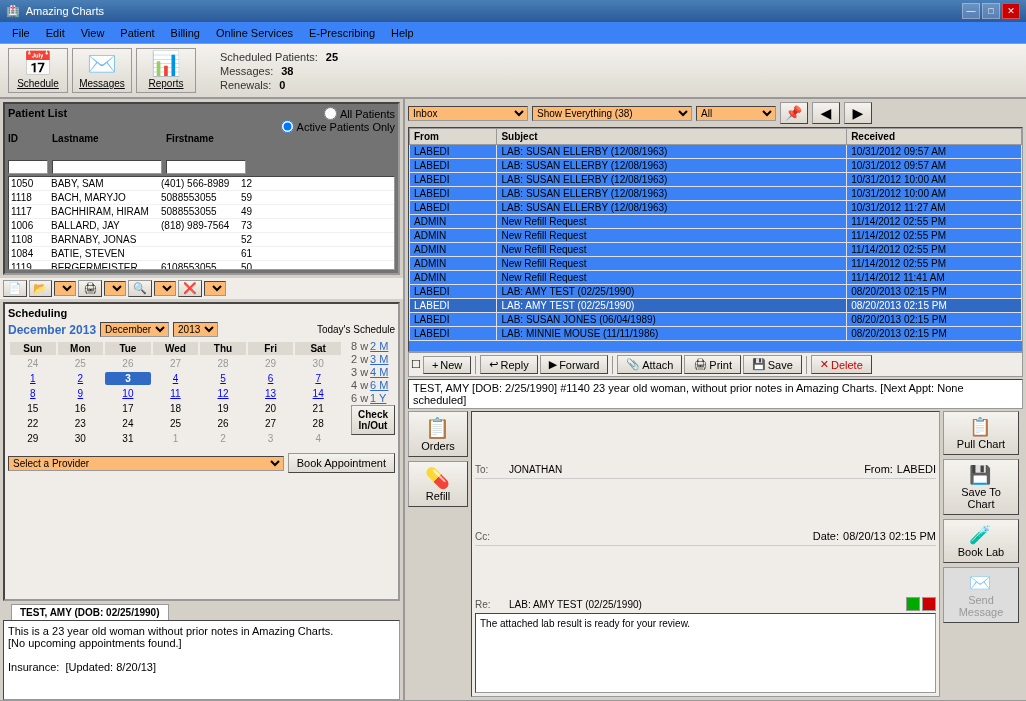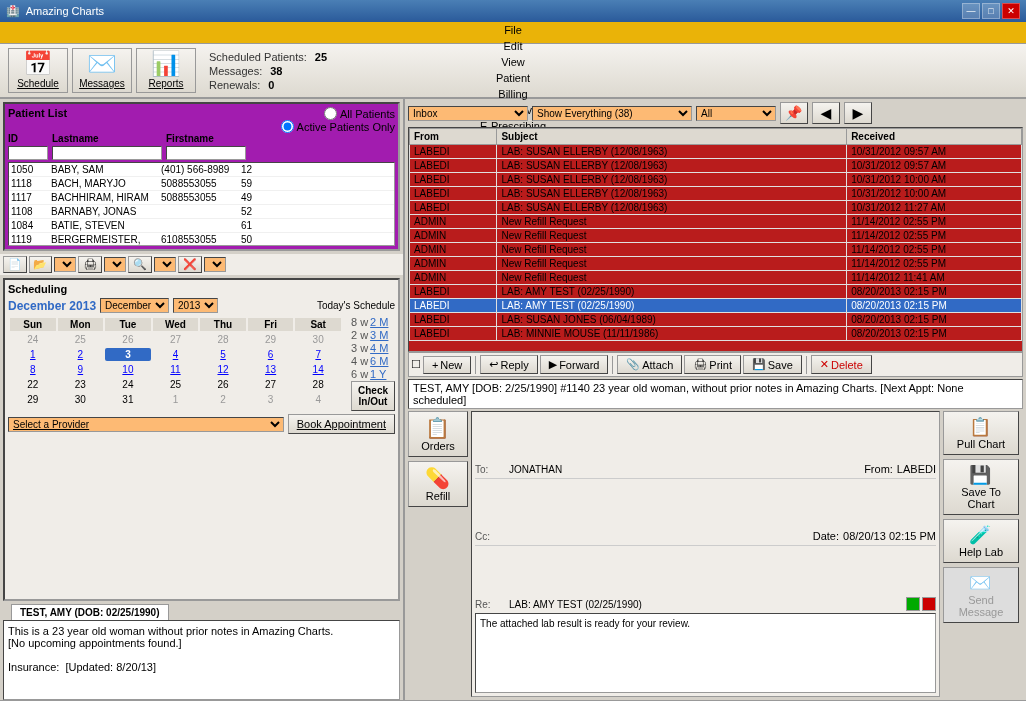--- a/index.html
+++ b/index.html
@@ -6,54 +6,54 @@
     body { background: #d4d0c8; width: 1026px; height: 701px; overflow: hidden; }
     
     
     .title-bar { background: linear-gradient(to bottom, #4a7fb5, #2a5a9a); color: white; height: 22px; display: flex; align-items: center; padding: 0 6px; justify-content: space-between; }
     .title-bar-left { display: flex; align-items: center; gap: 6px; font-size: 11px; }
     .title-bar-controls { display: flex; gap: 2px; }
     .title-btn { width: 18px; height: 16px; display: flex; align-items: center; justify-content: center; font-size: 9px; cursor: pointer; border: 1px solid rgba(255,255,255,0.3); background: rgba(255,255,255,0.2); color: white; }
     .title-btn.close { background: #cc0000; }
     
     
-    .menu-bar { background: #eab308; border-bottom: 1px solid #999; height: 22px; display: flex; align-items: center; padding: 0 4px; flex-direction: column; }
+    .menu-bar { background: #3b82f6; border-bottom: 1px solid #999; height: 22px; display: flex; align-items: center; padding: 0 4px; }
     .menu-item { padding: 2px 8px; cursor: pointer; font-size: 11px; }
     
     
     .toolbar { background: linear-gradient(to bottom, #f5f3ef, #ddd9d0); border-bottom: 2px solid #999; padding: 4px 8px; display: flex; align-items: center; gap: 4px; }
     .toolbar-btn { display: flex; flex-direction: column; align-items: center; width: 60px; padding: 3px; border: 1px solid #999; background: linear-gradient(to bottom, #f5f3ef, #ddd9d0); cursor: pointer; gap: 2px; }
     .toolbar-icon { font-size: 24px; line-height: 1; }
     .toolbar-label { font-size: 10px; text-decoration: underline; }
-    .toolbar-info { margin-left: 9px; display: flex; flex-direction: column; gap: 2px; }
+    .toolbar-info { margin-left: 20px; display: flex; flex-direction: column; gap: 2px; }
     .toolbar-info-row { display: flex; gap: 8px; }
     .toolbar-info-label { color: #333; }
     .toolbar-info-value { color: #000; font-weight: bold; }
     
     
     .main-layout { display: flex; height: 601px; }
     
     
     .left-panel { width: 405px; display: flex; flex-direction: column; border-right: 2px solid #999; }
     
     
-    .patient-list-section { background: #a21caf; border: 2px inset #999; margin: 3px; padding: 3px; }
+    .patient-list-section { background: #737373; border: 2px inset #999; margin: 3px; padding: 3px; }
     .section-title { font-weight: bold; margin-bottom: 3px; }
-    .patient-list-header { display: flex; gap: 4px; margin-bottom: 2px; align-items: center; }
+    .patient-list-header { display: flex; gap: 4px; margin-bottom: 16px; align-items: center; }
     .patient-list-header .col-id { width: 40px; font-weight: bold; font-size: 10px; }
     .patient-list-header .col-last { width: 110px; font-weight: bold; font-size: 10px; }
     .patient-list-header .col-first { width: 80px; font-weight: bold; font-size: 10px; }
     .patient-list-options { display: flex; flex-direction: column; align-items: flex-end; font-size: 10px; }
     .radio-option { display: flex; align-items: center; gap: 3px; }
     .patient-search-row { display: flex; gap: 4px; margin-bottom: 2px; }
     .patient-search-row input { border: 1px inset #999; background: white; }
     .col-id-input { width: 40px; }
     .col-last-input { width: 110px; }
     .col-first-input { width: 80px; }
-    .patient-table { border: 1px inset #999; background: white; height: 84px; overflow-y: scroll; }
+    .patient-table { border: 1px inset #999; background: white; height: 94px; overflow-y: scroll; }
     .patient-row { display: flex; padding: 1px 2px; cursor: pointer; border-bottom: 1px solid #f0f0f0; }
     .p-id { width: 40px; font-size: 10px; }
     .p-last { width: 110px; font-size: 10px; }
     .p-phone { width: 80px; font-size: 10px; }
     .p-age { width: 30px; font-size: 10px; }
     
     
     .patient-toolbar { display: flex; gap: 2px; padding: 2px 3px; background: #f0ede8; align-items: center; }
     .pt-btn { border: 1px outset #999; background: linear-gradient(to bottom, #f5f3ef, #ddd9d0); padding: 1px 4px; cursor: pointer; display: flex; align-items: center; gap: 2px; }
     
@@ -73,21 +73,21 @@
     
     .calendar-schedule-row { display: flex; gap: 4px; }
     .calendar-area { flex: 1; }
     .schedule-col { display: flex; flex-direction: column; gap: 1px; font-size: 10px; margin-left: 4px; }
     .schedule-item { display: flex; gap: 2px; cursor: pointer; }
     .schedule-week { color: #555; }
     .schedule-count { color: #316ac5; text-decoration: underline; }
     .check-in-btn { border: 1px outset #999; background: linear-gradient(to bottom, #f5f3ef, #ddd9d0); padding: 3px 6px; cursor: pointer; font-weight: bold; font-size: 10px; text-align: center; }
     
     
-    .appt-row { display: flex; gap: 4px; align-items: center; margin-top: 3px; text-decoration: underline; }
+    .appt-row { display: flex; gap: 4px; align-items: center; margin-top: 3px; }
     .provider-select { flex: 1; }
     .appt-btn { border: 1px outset #999; background: linear-gradient(to bottom, #f5f3ef, #ddd9d0); padding: 3px 8px; cursor: pointer; white-space: nowrap; }
     
     
     .patient-info-tab { display: flex; align-items: flex-end; padding: 0 3px; margin-left: 8px; }
     .tab { border: 1px solid #999; border-bottom: none; padding: 2px 8px; background: #ddd9d0; cursor: pointer; font-size: 10px; }
     .tab.active { background: white; font-weight: bold; }
     
     
     .patient-notes { background: white; border: 1px inset #999; margin: 0 3px; padding: 4px; font-size: 10px; height: 80px; overflow-y: auto; }
@@ -96,21 +96,21 @@
     .right-panel { flex: 1; display: flex; flex-direction: column; padding: 3px; }
     
     
     .inbox-toolbar { display: flex; gap: 4px; align-items: center; margin-bottom: 3px; }
     .inbox-select { min-width: 120px; }
     .show-select { min-width: 160px; }
     .all-select { min-width: 80px; }
     .nav-btn { border: 1px outset #999; background: linear-gradient(to bottom, #f5f3ef, #ddd9d0); width: 28px; height: 22px; display: flex; align-items: center; justify-content: center; cursor: pointer; font-size: 14px; }
     
     
-    .message-table-container { border: 1px inset #999; background: #b91c1c; flex: 1; overflow-y: auto; margin-bottom: 0; max-height: 240px; }
+    .message-table-container { border: 1px inset #999; background: #3b82f6; flex: 1; overflow-y: auto; margin-bottom: 0; max-height: 240px; }
     .message-table { width: 100%; border-collapse: collapse; }
     .message-table th { background: #ddd9d0; border: 1px solid #999; padding: 2px 4px; text-align: left; font-size: 10px; position: sticky; top: 0; }
     .message-table td { border: 1px solid #e0e0e0; padding: 1px 4px; font-size: 10px; cursor: pointer; white-space: nowrap; }
     .message-table tr.selected td { background: #316ac5; color: white; }
     .message-table .col-from { width: 70px; }
     .message-table .col-subject { width: 280px; }
     .message-table .col-received { width: 140px; }
     
     
     .msg-action-bar { display: flex; gap: 2px; align-items: center; padding: 2px; border: 1px solid #999; background: #f0ede8; margin-bottom: 2px; }
@@ -244,20 +244,26 @@
           <span class="p-id">1118</span>
             <span class="p-last">BACH, MARYJO</span>
             <span class="p-phone">5088553055</span>
             <span class="p-age">59</span>
         </div>
         <div class="patient-row">
           <span class="p-id">1117</span>
             <span class="p-last">BACHHIRAM, HIRAM</span>
             <span class="p-phone">5088553055</span>
             <span class="p-age">49</span>
+        </div>
+        <div class="patient-row">
+          <span class="p-id">1006</span>
+            <span class="p-last">BALLARD, JAY</span>
+            <span class="p-phone">(818) 989-7564</span>
+            <span class="p-age">73</span>
         </div>
         <div class="patient-row">
           <span class="p-id">1108</span>
             <span class="p-last">BARNABY, JONAS</span>
             <span class="p-phone"></span>
             <span class="p-age">52</span>
         </div>
         <div class="patient-row">
           <span class="p-id">1084</span>
             <span class="p-last">BATIE, STEVEN</span>
@@ -344,20 +350,29 @@
               <tr>
                 <td class="has-event">8</td>
                 <td class="has-event">9</td>
                 <td class="has-event">10</td>
                 <td class="has-event">11</td>
                 <td class="has-event">12</td>
                 <td class="has-event">13</td>
                 <td class="has-event">14</td>
               </tr>
               <tr>
+                <td>15</td>
+                <td>16</td>
+                <td>17</td>
+                <td>18</td>
+                <td>19</td>
+                <td>20</td>
+                <td>21</td>
+              </tr>
+              <tr>
                 <td>22</td>
                 <td>23</td>
                 <td>24</td>
                 <td>25</td>
                 <td>26</td>
                 <td>27</td>
                 <td>28</td>
               </tr>
               <tr>
                 <td>29</td>
@@ -604,21 +619,21 @@
         <button class="action-btn">
           <span class="action-btn-icon">📋</span>
           <span>Pull Chart</span>
         </button>
         <button class="action-btn">
           <span class="action-btn-icon">💾</span>
           <span>Save To Chart</span>
         </button>
         <button class="action-btn">
           <span class="action-btn-icon">🧪</span>
-          <span>Help Lab</span>
+          <span>Book Lab</span>
         </button>
         <button class="action-btn disabled">
           <span class="action-btn-icon">✉️</span>
           <span>Send Message</span>
         </button>
       </div>
 
     </div>
 
   </div>

